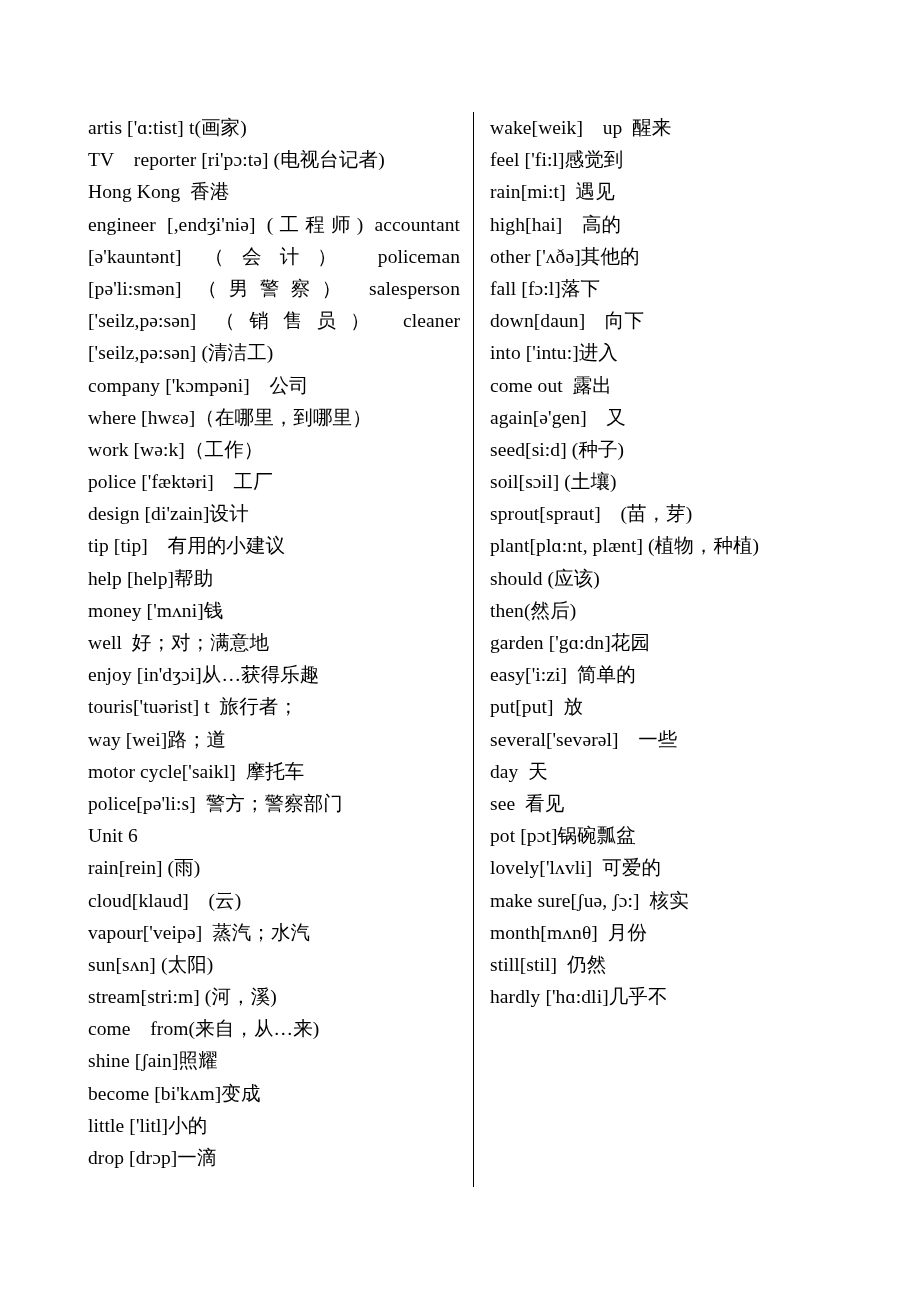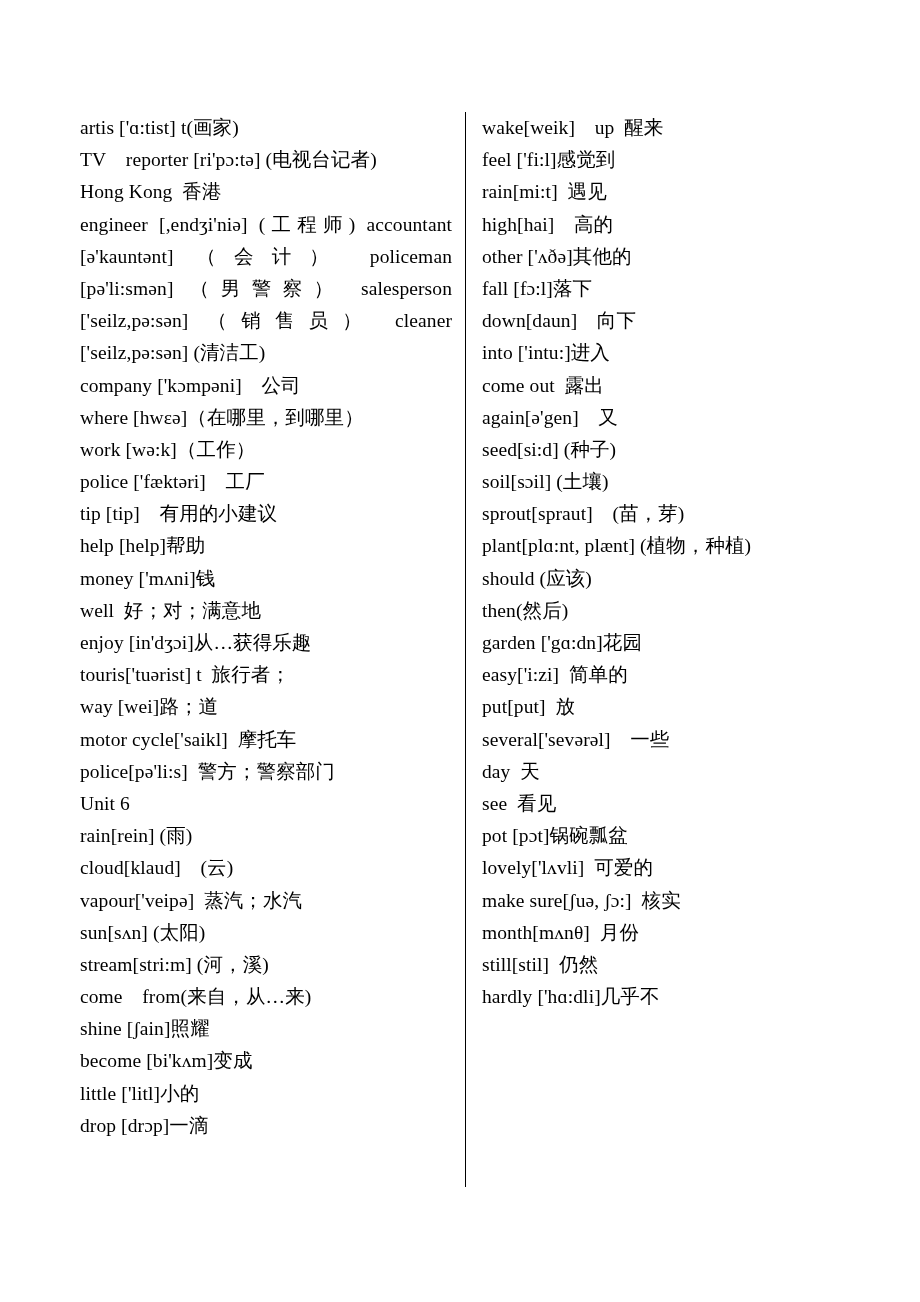--- a/index.html
+++ b/index.html
@@ -11,21 +11,21 @@
     width: 920px;
     height: 1302px;
     position: relative;
     font-family: "Liberation Serif", "DejaVu Serif", serif;
     color: #000000;
     overflow: hidden;
   }
 
   #page {
     position: absolute;
-    left: 0;
+    left: 8px;
     top: 0;
     width: 728px;
     height: 1302px;
   }
 
   
   #columns {
     position: absolute;
     left: 80px;
     top: 112px;
@@ -86,20 +86,21 @@
         <div class="entry">Hong Kong 香港</div>
         <div class="entry justified">engineer [,endʒi'niə] (工程师) accountant</div>
         <div class="entry justified">[ə'kauntənt] （会计） policeman</div>
         <div class="entry justified">[pə'li:smən] （男警察） salesperson</div>
         <div class="entry justified">['seilz,pə:sən] （销售员） cleaner</div>
         <div class="entry">['seilz,pə:sən] (清洁工)</div>
         <div class="entry">company ['kɔmpəni] 公司</div>
         <div class="entry">where [hwɛə]（在哪里，到哪里）</div>
         <div class="entry">work [wə:k]（工作）</div>
         <div class="entry">police ['fæktəri] 工厂</div>
+        <div class="entry">design [di'zain]设计</div>
         <div class="entry">tip [tip] 有用的小建议</div>
         <div class="entry">help [help]帮助</div>
         <div class="entry">money ['mʌni]钱</div>
         <div class="entry">well 好；对；满意地</div>
         <div class="entry">enjoy [in'dʒɔi]从…获得乐趣</div>
         <div class="entry">touris['tuərist] t 旅行者；</div>
         <div class="entry">way [wei]路；道</div>
         <div class="entry">motor cycle['saikl] 摩托车</div>
         <div class="entry">police[pə'li:s] 警方；警察部门</div>
         <div class="entry">Unit 6</div>

